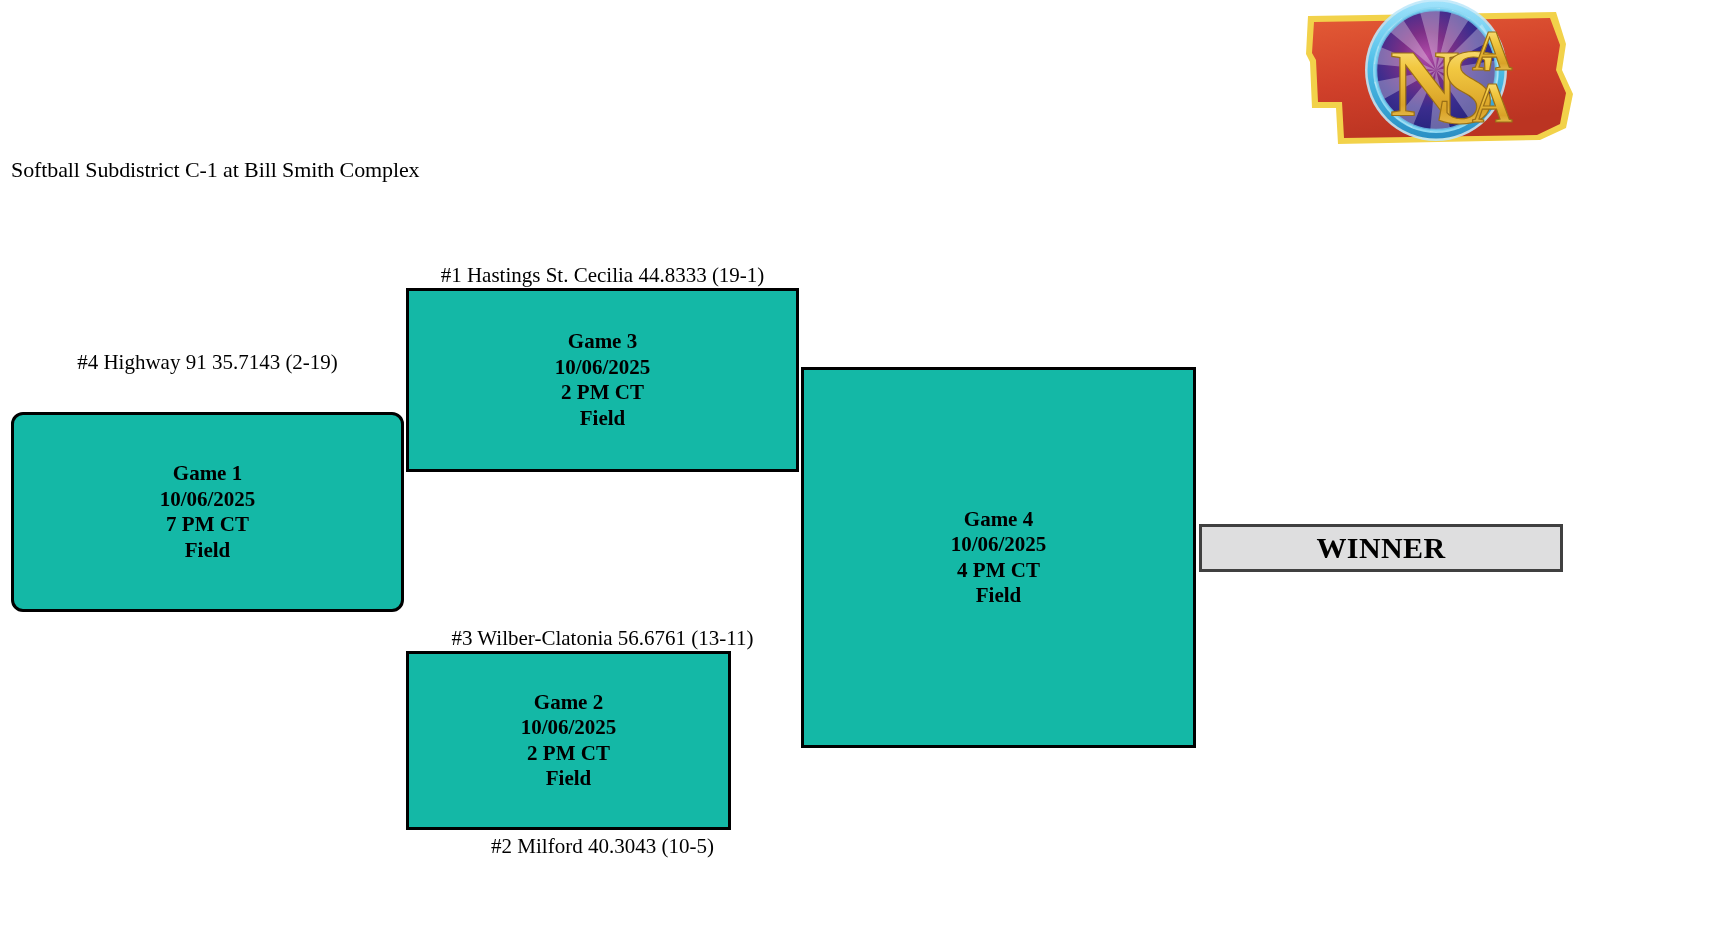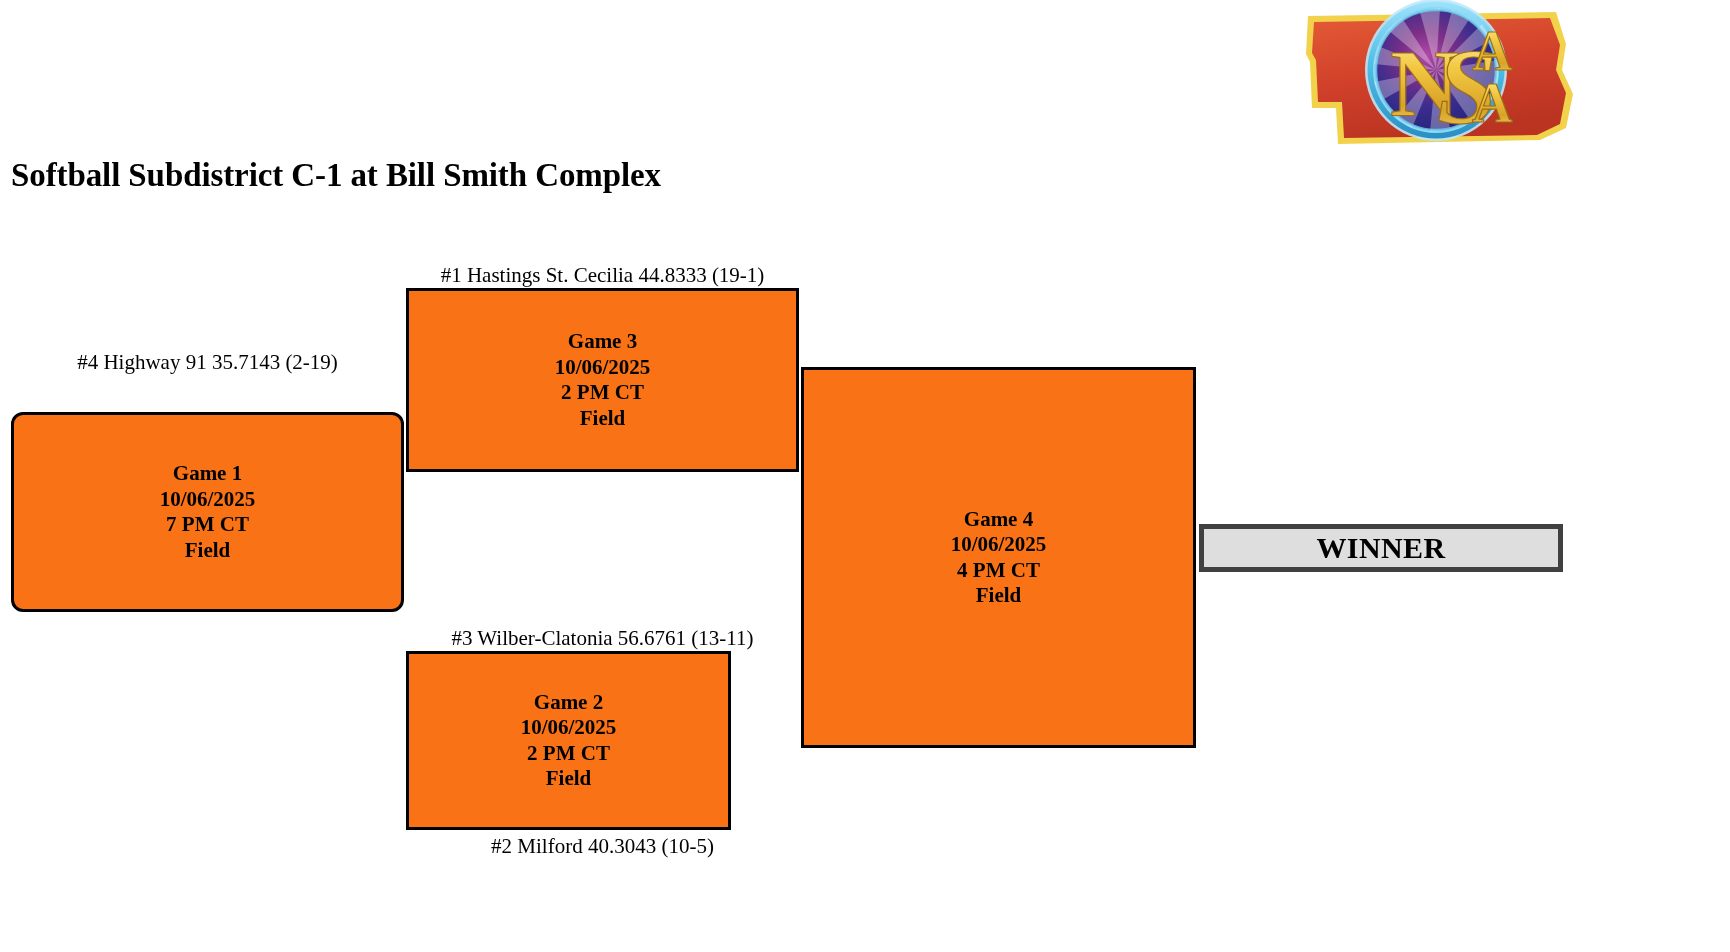--- a/index.html
+++ b/index.html
@@ -23,31 +23,31 @@
     top: -2px;
     width: 285px;
     height: 155px;
   }
 
   
   #page-title {
     position: absolute;
     left: 11px;
     top: 158px;
-    font-size: 33px;
-    font-weight: bold;
+    font-size: 22px;
+    font-weight: normal;
     letter-spacing: -0.1px;
     white-space: nowrap;
     line-height: 1.05;
   }
 
   
   .game-box {
     position: absolute;
-    background: #f97316;
+    background: #14b8a6;
     border: 3px solid #000000;
     box-sizing: border-box;
     display: flex;
     flex-direction: column;
     align-items: center;
     justify-content: center;
     font-weight: bold;
     font-size: 21px;
     line-height: 1.215;
     text-align: center;
@@ -59,21 +59,21 @@
   #game-2 { left: 406px;  top: 651px; width: 325px;  height: 179px; }
   #game-4 { left: 801px;  top: 367px; width: 395px;  height: 381px; }
 
   #winner-box {
     position: absolute;
     left: 1199px;
     top: 524px;
     width: 364px;
     height: 48px;
     background: #dededf;
-    border: 5px solid #404040;
+    border: 3px solid #404040;
     box-sizing: border-box;
     display: flex;
     align-items: center;
     justify-content: center;
     font-weight: bold;
     font-size: 30px;
     letter-spacing: 0.4px;
   }
 
   

